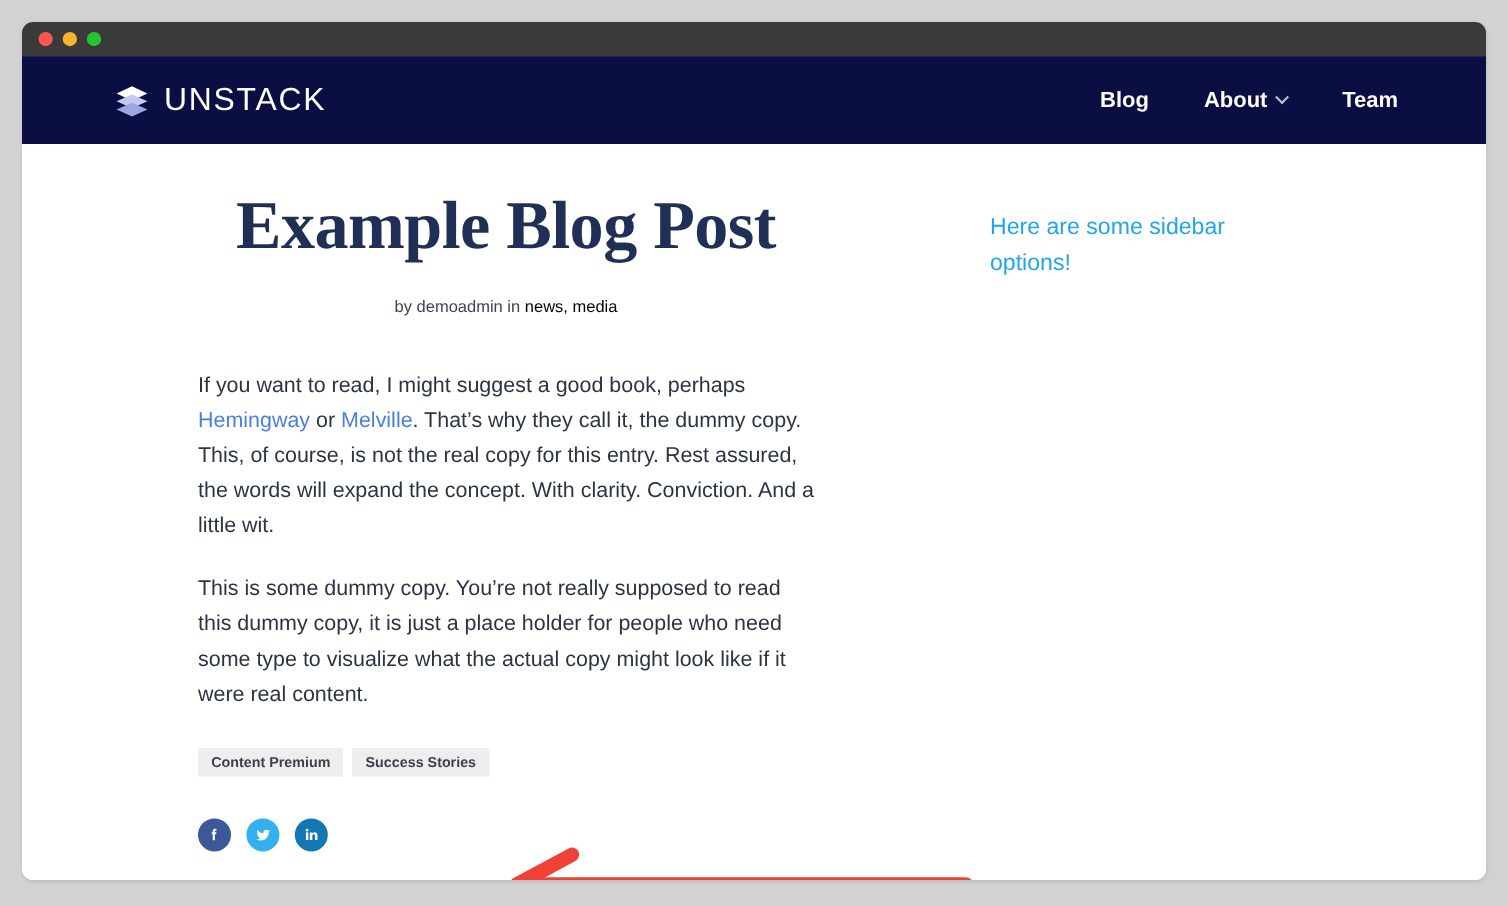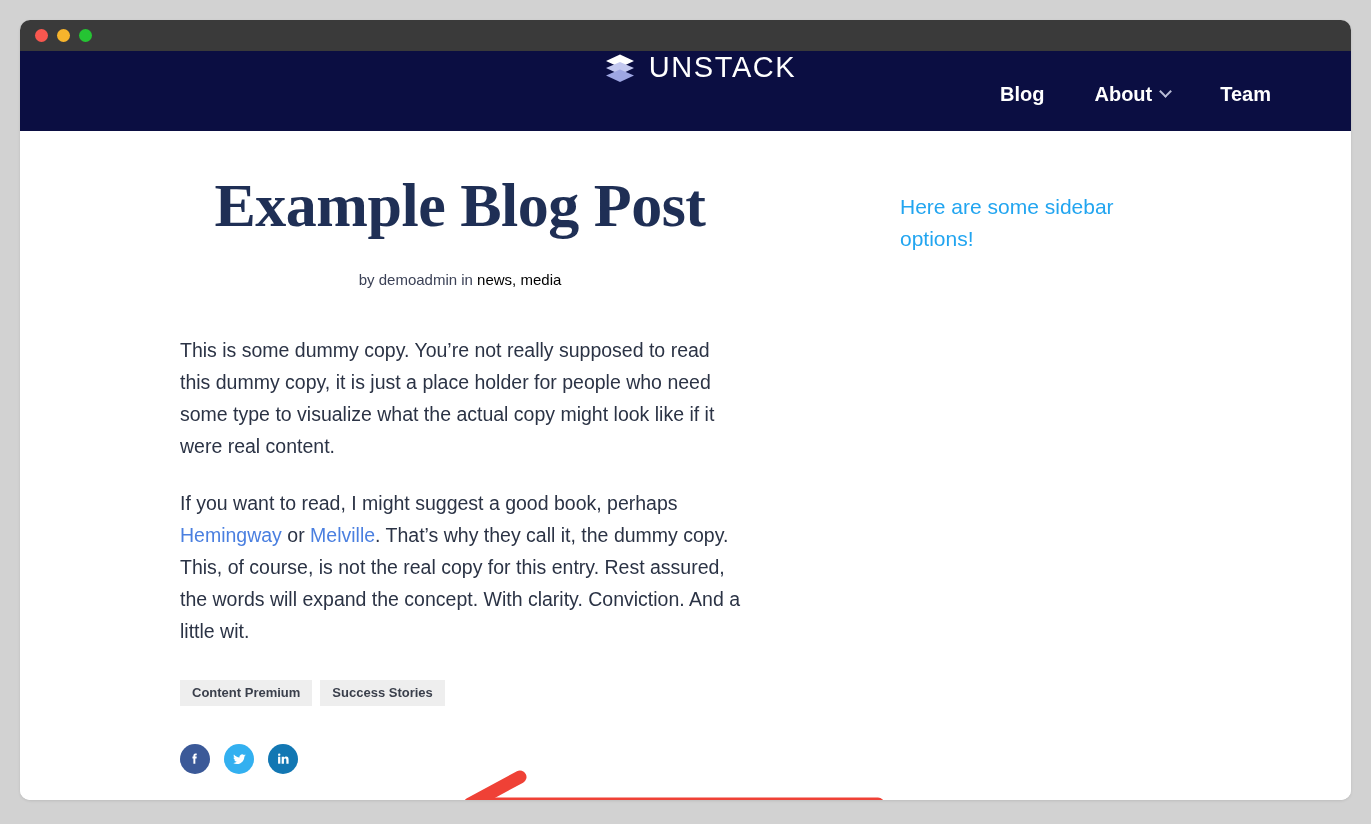--- a/index.html
+++ b/index.html
@@ -43,21 +43,20 @@
   .dot-yellow { background: #f7b42c; }
   .dot-green  { background: #25c433; }
 
   
   .site-header {
     height: 80px;
     background: #0b0e42;
     display: flex;
     align-items: center;
     padding: 0 55px 0 84px;
-    flex-direction: column;
   }
 
   .brand {
     display: flex;
     align-items: center;
     gap: 13px;
     flex: 0 0 auto;
   }
   .brand-mark { width: 32px; height: 32px; display: block; }
   .brand-name {
@@ -305,24 +304,24 @@
       <div class="article-col">
 
         <h1 class="post-title">Example Blog Post</h1>
 
         <div class="post-byline">
           <span>by demoadmin in </span><a href="#">news, media</a>
         </div>
 
         <div class="article-body">
           <p>
-            <span>This is some dummy copy. You’re not really supposed to read this dummy copy, it is just a place holder for people who need some type to visualize what the actual copy might look like if it were real content.</span>
+            <span>If you want to read, I might suggest a good book, perhaps </span><a href="#">Hemingway</a><span> or </span><a href="#">Melville</a><span>. That’s why they call it, the dummy copy. This, of course, is not the real copy for this entry. Rest assured, the words will expand the concept. With clarity. Conviction. And a little wit.</span>
           </p>
           <p>
-            <span>If you want to read, I might suggest a good book, perhaps </span><a href="#">Hemingway</a><span> or </span><a href="#">Melville</a><span>. That’s why they call it, the dummy copy. This, of course, is not the real copy for this entry. Rest assured, the words will expand the concept. With clarity. Conviction. And a little wit.</span>
+            <span>This is some dummy copy. You’re not really supposed to read this dummy copy, it is just a place holder for people who need some type to visualize what the actual copy might look like if it were real content.</span>
           </p>
         </div>
 
         <div class="tag-row">
           <span class="tag-chip">Content Premium</span>
           <span class="tag-chip">Success Stories</span>
         </div>
 
         <div class="social-row">
           <span class="social-btn social-facebook">

